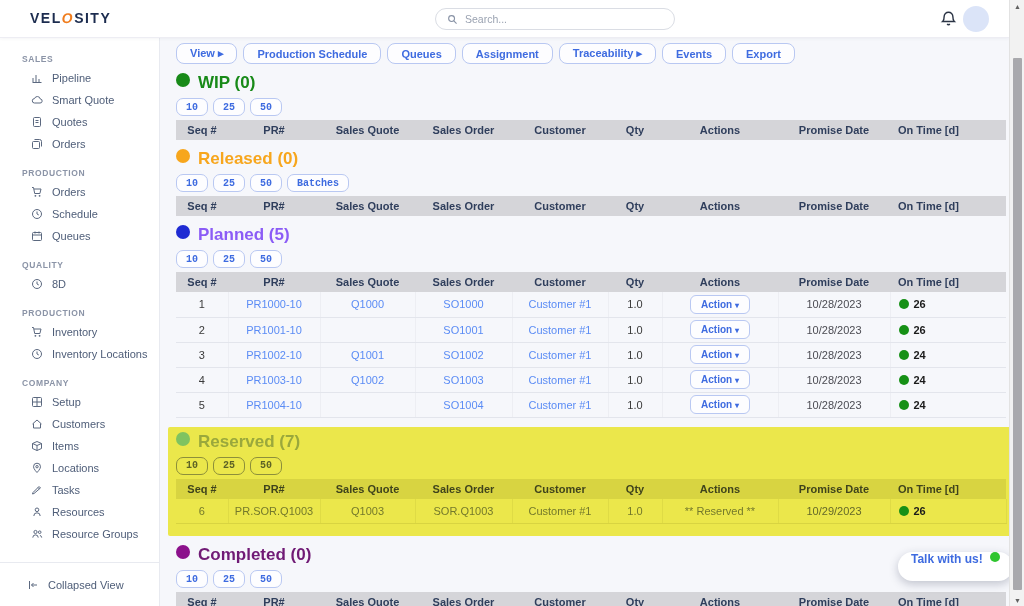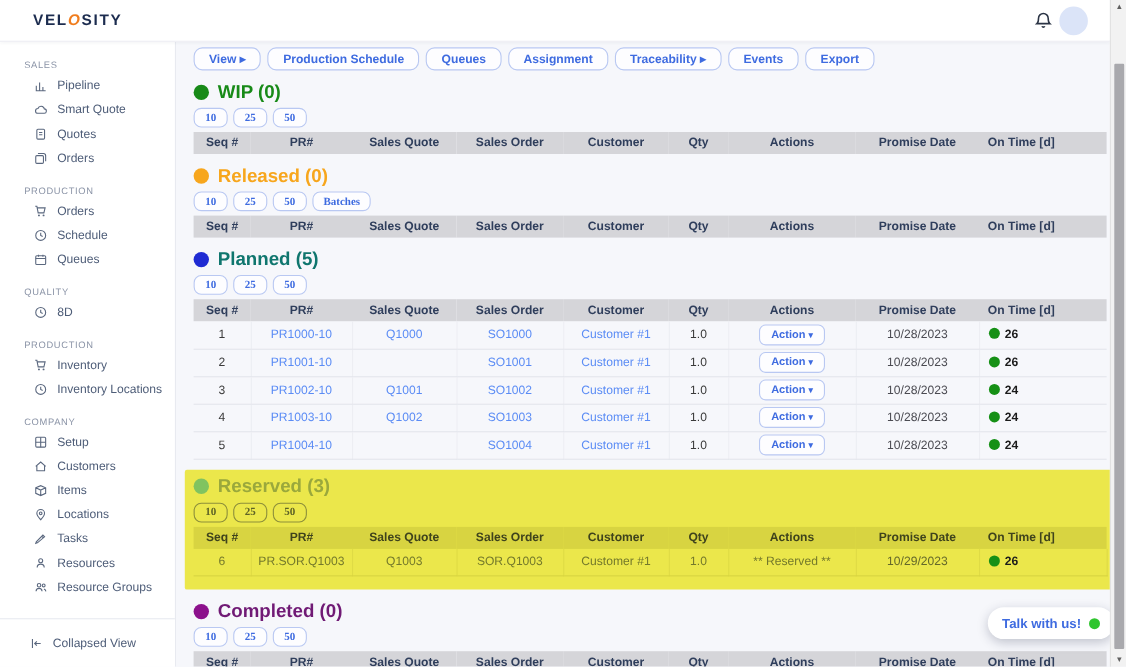--- a/index.html
+++ b/index.html
@@ -8,35 +8,35 @@
   .topbar{position:absolute;left:0;top:0;width:1009px;height:38px;background:#fff;border-bottom:1px solid #ededf3;box-shadow:0 1px 3px rgba(40,50,80,.05);z-index:6}
   .logo{position:absolute;left:30px;top:10px;font-size:14px;font-weight:bold;letter-spacing:1.5px;color:#1c2c4f}
   .logo .o{color:#f07d1e;display:inline-block;transform:skewX(-10deg);font-weight:bold}
   .search{position:absolute;left:435px;top:8px;width:240px;height:22px;border:1px solid #dadde4;border-radius:12px;background:#fff;display:flex;align-items:center;padding:0 10px;gap:6px}
   .search input{border:0;outline:0;flex:1;font-size:10.5px;color:#444;background:transparent;font-family:"Liberation Sans",sans-serif}
   .search input::placeholder{color:#9aa2b1}
   .bellwrap{position:absolute;left:940px;top:10px;width:18px;height:18px;cursor:pointer;color:#2b3445}
   .avatar{position:absolute;left:963px;top:6px;width:26px;height:26px;border-radius:50%;background:#dbe4f8;cursor:pointer}
   
   .sidebar{position:absolute;left:0;top:38px;width:160px;height:568px;background:#fff;border-right:1px solid #e8eaf0;z-index:5;padding-top:16px}
-  .side-title{font-size:8.5px;font-weight:normal;color:#8b94a7;letter-spacing:.6px;margin:13px 0 3px 22px}
+  .side-title{font-size:8.5px;font-weight:bold;color:#8b94a7;letter-spacing:.6px;margin:13px 0 3px 22px}
   .side-sec:first-child .side-title{margin-top:0}
   .side-item{display:flex;align-items:center;gap:9px;padding:4.5px 0 4.5px 30px;font-size:11px;color:#4e5d78;cursor:pointer;white-space:nowrap}
   .icw{display:inline-flex;width:13px;height:13px;align-items:center;justify-content:center;color:#5b687f;flex:0 0 13px}
   .collapse{position:absolute;bottom:0;left:0;width:159px;border-top:1px solid #e8eaf0;padding:15px 0 15px 26px;display:flex;align-items:center;gap:9px;font-size:11px;color:#4e5d78;cursor:pointer;background:#fff}
   
   .main{position:absolute;left:160px;top:38px;width:849px;height:568px;overflow:hidden;padding:5px 0 4px 16px}
   .toolbar{display:flex;gap:6px}
   .tbtn{height:21px;padding:0 13px;border:1px solid #b9c8f2;border-radius:8px;background:#fdfdff;color:#3e6be0;font-size:11px;font-weight:bold;cursor:pointer;font-family:"Liberation Sans",sans-serif;white-space:nowrap}
   .status-sec{margin-top:9px}
-  .sec-head{display:flex;align-items:center;gap:8px;height:21px}
+  .sec-head{display:flex;gap:8px;height:21px}
   .dot{width:14px;height:14px;border-radius:50%}
   .sec-title{font-size:17px;font-weight:bold}
   .pager{display:flex;gap:5px;margin:4px 0 4px 0}
-  .pbtn{height:18px;min-width:31px;padding:0 9px;border:1px solid #b9c8f2;border-radius:7px;background:#fdfdff;color:#3e6be0;font-size:10px;font-weight:bold;cursor:pointer;font-family:Liberation Serif, serif}
+  .pbtn{height:18px;min-width:31px;padding:0 9px;border:1px solid #b9c8f2;border-radius:7px;background:#fdfdff;color:#3e6be0;font-size:10px;font-weight:bold;cursor:pointer;font-family:Liberation Mono, monospace}
   table{width:830px;border-collapse:collapse;table-layout:fixed;font-size:11px}
   thead th{background:#d5d5d9;color:#2f3e5c;height:20px;font-weight:bold;text-align:center;font-size:11px}
   thead th.al{text-align:left;padding-left:8px}
   tbody td{height:25px;text-align:center;color:#3a3a3a;border-bottom:1px solid #e3e5ec;border-right:1px solid #edeef3;background:transparent;overflow:hidden;white-space:nowrap}
   tbody td:last-child{border-right:0}
   td.lk{color:#5b8cf5;cursor:pointer}
   td.pd{color:#4b4b52}
   td.ot{text-align:left;padding-left:8px}
   .otdot{display:inline-block;width:10px;height:10px;border-radius:50%;margin-right:5px;vertical-align:-1px}
   td.ot b{color:#1b1b1b}
@@ -44,21 +44,21 @@
   .abtn .caret{font-size:8px}
   
   .highlight{background:#ebe74b;padding:5px 8px 12px 8px;margin-left:-8px;width:846px;border-radius:2px}
   .highlight .pbtn{background:transparent;border-color:#8d8f3a;color:#5d6226}
   .highlight thead th{background:#d8d441;color:#3f431c}
   .highlight tbody td{border-bottom:1px solid #d8d441;border-right:1px solid #dfdb45;color:#74792b}
   .highlight td.lk{color:#74792b}
   .highlight td.pd{color:#64682a}
   .highlight td.ot b{color:#1b1b1b}
   
-  .chat{position:absolute;left:898px;top:552px;height:29px;background:#fff;border-radius:15px;box-shadow:0 3px 10px rgba(30,40,70,.25);display:flex;align-items:center;gap:7px;padding:0 13px;font-size:12px;font-weight:bold;color:#3e6be0;cursor:pointer;z-index:8}
+  .chat{position:absolute;left:898px;top:552px;height:29px;background:#fff;border-radius:15px;box-shadow:0 3px 10px rgba(30,40,70,.25);display:flex;gap:7px;padding:0 13px;font-size:12px;font-weight:bold;color:#3e6be0;cursor:pointer;z-index:8}
   .chat-dot{width:10px;height:10px;border-radius:50%}
   
   .sb{position:absolute;right:0;top:0;width:15px;height:606px;background:#f2f2f2;border-left:1px solid #e2e2e2;z-index:9}
   .sb-arrow{position:absolute;left:0;width:15px;height:12px;display:flex;align-items:center;justify-content:center;font-size:7px;color:#606060}
   .sb-up{top:0}.sb-down{bottom:0}
   .sb-thumb{position:absolute;left:3px;top:58px;width:9px;height:532px;background:#a9a9ad;border-radius:1px;cursor:grab}
   svg{display:block}
 </style>
 </head>
 <body>
@@ -117,20 +117,29 @@
         <circle cx="4.5" cy="4" r="1.6" fill="none" stroke="currentColor"></circle>
         <path d="M1.8 9.6a2.7 2.7 0 015.4 0" fill="none" stroke="currentColor"></path>
         <circle cx="8.7" cy="4.2" r="1.3" fill="none" stroke="currentColor"></circle>
         <path d="M8.9 7.4a2.4 2.4 0 011.8 2.2" fill="none" stroke="currentColor"></path>
       </symbol>
   </defs>
 </svg>
 
 <header class="topbar">
   <div class="logo"><span>VEL</span><span class="o">O</span><span>SITY</span></div>
+  <div class="search">
+    <span class="icw">
+        <svg width="11" height="11" viewBox="0 0 12 12" fill="none" stroke="#8892a5" stroke-width="1.2">
+          <circle cx="5" cy="5" r="3.2"></circle>
+          <path d="M7.5 7.5L10.4 10.4"></path>
+        </svg>
+      </span>
+    <input type="text" placeholder="Search..." style="">
+  </div>
   <div class="bellwrap">
     <svg width="17" height="17" viewBox="0 0 12 12" fill="none" stroke="currentColor" stroke-width="1">
         <path d="M6 1.6a3.1 3.1 0 00-3.1 3.1c0 2.6-1 3.4-1 3.4h8.2s-1-.8-1-3.4A3.1 3.1 0 006 1.6z"></path>
         <path d="M5.1 9.8a1 1 0 001.8 0"></path>
       </svg>
   </div>
   <div class="avatar"></div>
 </header>
 
 <nav class="sidebar">
@@ -381,21 +390,21 @@
               <th>Promise Date</th>
               <th class="al">On Time [d]</th>
             </tr>
           </thead>
           <tbody></tbody>
         </table>
       </section>
       <section class="status-sec">
         <div class="sec-head">
           <span class="dot" style="background:#1f2bd3"></span>
-          <span class="sec-title" style="color:#0f766e">Planned (5)</span>
+          <span class="sec-title" style="color:#8b5cf6">Planned (5)</span>
         </div>
         <div class="pager">
           <button class="pbtn">10</button>
           <button class="pbtn">25</button>
           <button class="pbtn">50</button>
         </div>
         <table>
           <colgroup>
             <col style="width: 52px;">
             <col style="width: 92px;">
@@ -475,21 +484,21 @@
               <td><button class="abtn">Action <span class="caret">▾</span></button></td>
               <td class="pd">10/28/2023</td>
               <td class="ot"><span class="otdot" style="background:#169016"></span><b>24</b></td>
             </tr>
           </tbody>
         </table>
       </section>
       <section class="status-sec highlight">
         <div class="sec-head">
           <span class="dot" style="background:#80c360"></span>
-          <span class="sec-title" style="color:#9aa83c">Reserved (3)</span>
+          <span class="sec-title" style="color:#9aa83c">Reserved (7)</span>
         </div>
         <div class="pager">
           <button class="pbtn">10</button>
           <button class="pbtn">25</button>
           <button class="pbtn">50</button>
         </div>
         <table>
           <colgroup>
             <col style="width: 52px;">
             <col style="width: 92px;">

